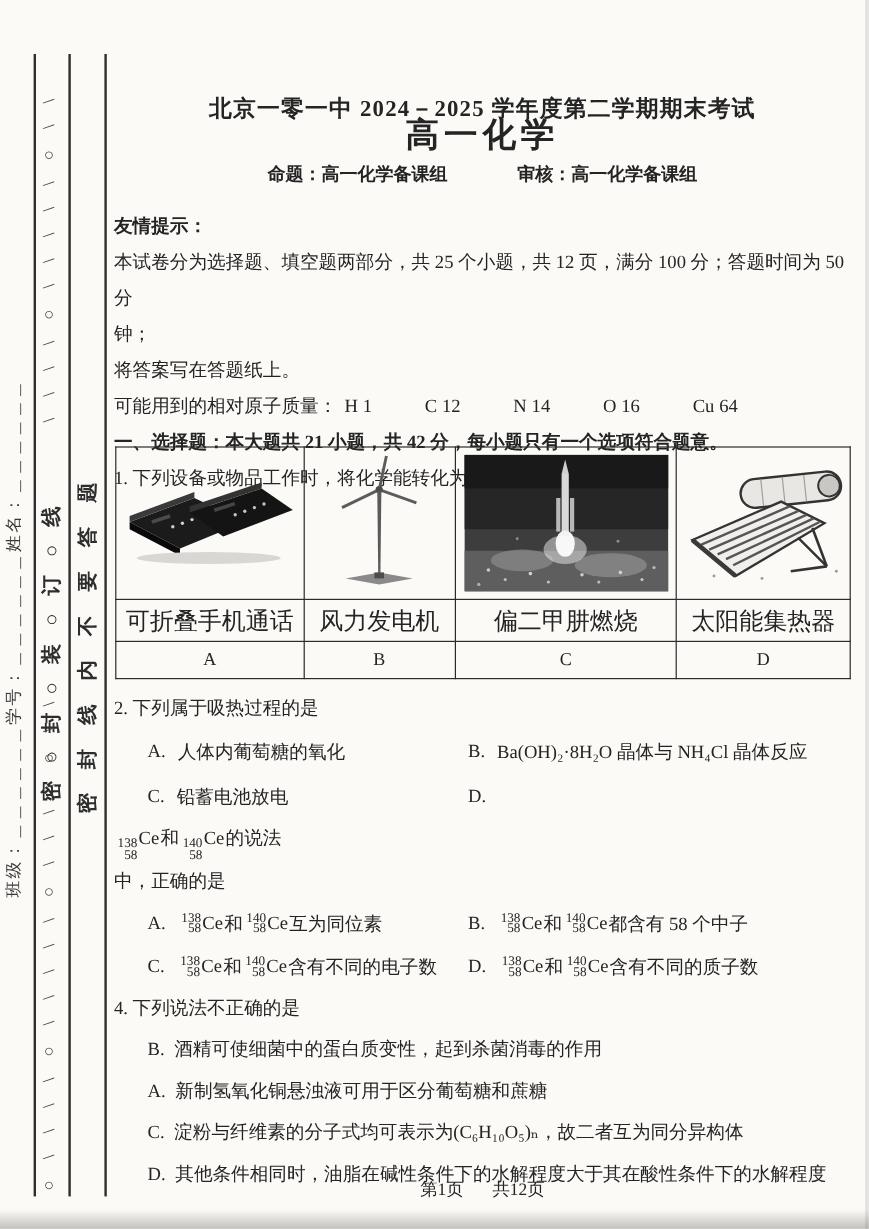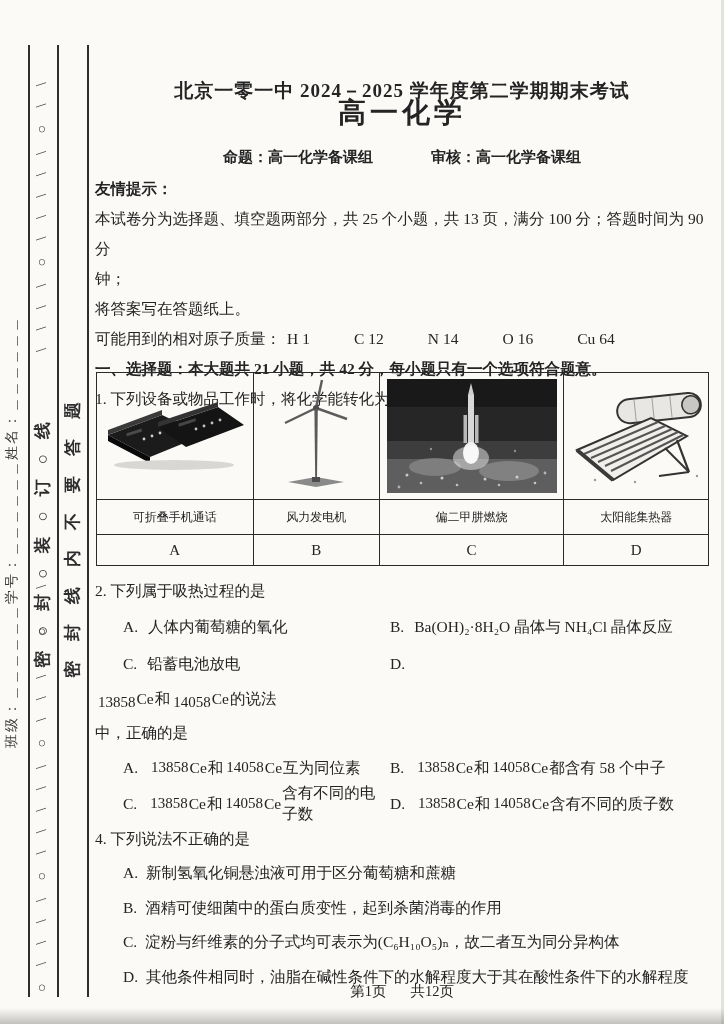--- a/index.html
+++ b/index.html
@@ -21,47 +21,47 @@
     white-space:nowrap;color:#333;
   }
   .pattern{font-size:14px;letter-spacing:7px;color:#444;}
   .binding-chars{font-size:17px;letter-spacing:15px;font-weight:bold;color:#2d2d2d;}
   .seal-warning{font-size:17px;letter-spacing:20px;font-weight:bold;color:#2d2d2d;}
   .fields{font-size:14px;letter-spacing:2px;color:#3a3a3a;}
   
   .main{position:absolute;left:95px;top:0;width:614px;}
   .title1{position:absolute;top:78px;width:100%;text-align:center;font-size:19px;font-weight:bold;letter-spacing:1px;}
   .title2{position:absolute;top:94px;width:100%;text-align:center;font-size:28px;font-weight:bold;letter-spacing:4px;}
-  .meta{position:absolute;top:148px;width:100%;display:flex;justify-content:center;gap:58px;font-size:15px;font-weight:bold;}
+  .meta{position:absolute;top:136px;width:100%;display:flex;justify-content:center;gap:58px;font-size:15px;font-weight:bold;}
   .preamble{position:absolute;top:174px;width:100%;font-size:15.5px;line-height:30px;}
   .preamble .bold{font-weight:bold;}
   .masses{display:flex;gap:6px;align-items:flex-end;}
   .masses .pair{margin-right:34px;}
   .masses .pair span{margin-right:4px;}
   
   .qtable{position:absolute;top:372px;left:1px;border-collapse:collapse;table-layout:fixed;}
   .qtable td{border:1.6px solid #2b2b2b;text-align:center;vertical-align:middle;padding:0;}
   .qtable .img-row td{height:126px;}
-  .qtable .cap-row td{height:34px;font-size:12px;}
+  .qtable .cap-row td{height:34px;font-size:20px;}
   .qtable .let-row td{height:30px;font-size:15px;}
   .c1{width:158px;} .c2{width:132px;} .c3{width:186px;} .c4{width:144px;}
   .img-wrap{display:flex;align-items:center;justify-content:center;height:100%;}
   
   .qblock{position:absolute;top:574px;width:100%;font-size:15.5px;}
   .stem{line-height:34px;}
   .optrow{display:flex;align-items:center;padding-left:28px;}
   .optrow.h38{height:38px;} .optrow.h36{height:36px;}
   .col1{width:267px;display:flex;align-items:center;}
   .col2{display:flex;align-items:center;}
   .olabel{margin-right:10px;}
   .optline{line-height:34.5px;padding-left:28px;}
   .optline .olabel{margin-right:8px;}
   
-  .iso-num{display:inline-flex;align-items:flex-end;
-    font-size:15px;line-height:9.5px;vertical-align:-3px;margin:0 1px 0 3px;}
+  .iso-num{display:inline-flex;flex-direction:column;align-items:flex-end;
+    font-size:11px;line-height:9.5px;vertical-align:-3px;margin:0 1px 0 3px;}
   .iso-sym{margin-right:1px;}
   .footer{position:absolute;top:982px;width:100%;display:flex;justify-content:center;gap:24px;font-size:14.5px;}
   
   .shadow-bottom{position:absolute;left:0;right:0;bottom:0;height:16px;
     background:linear-gradient(to bottom,rgba(90,86,82,0),rgba(90,86,82,0.35));}
   .shadow-right{position:absolute;top:0;bottom:0;right:0;width:3px;background:rgba(120,116,112,0.18);}
 </style>
 </head>
 <body>
 
@@ -84,21 +84,21 @@
     <div class="title1">北京一零一中 2024－2025 学年度第二学期期末考试</div>
     <div class="title2">高一化学</div>
 
     <div class="meta">
       <span>命题：高一化学备课组</span>
       <span>审核：高一化学备课组</span>
     </div>
 
     <div class="preamble">
       <div class="bold">友情提示：</div>
-      <div>本试卷分为选择题、填空题两部分，共 25 个小题，共 13 页，满分 100 分；答题时间为 90 分</div>
+      <div>本试卷分为选择题、填空题两部分，共 25 个小题，共 12 页，满分 100 分；答题时间为 50 分</div>
       <div>钟；</div>
       <div>将答案写在答题纸上。</div>
       <div class="masses">
         <span>可能用到的相对原子质量：</span>
         <span class="pair"><span>H</span><span>1</span></span>
         <span class="pair"><span>C</span><span>12</span></span>
         <span class="pair"><span>N</span><span>14</span></span>
         <span class="pair"><span>O</span><span>16</span></span>
         <span class="pair"><span>Cu</span><span>64</span></span>
       </div>
@@ -311,24 +311,24 @@
               <span>140</span>
               <span>58</span>
             </span>
             <span class="iso-sym">Ce</span>
             <span>含有不同的质子数</span>
         </span>
       </div>
 
       <div class="stem">4. 下列说法不正确的是</div>
       <div class="optline">
+        <span class="olabel">B.</span><span>酒精可使细菌中的蛋白质变性，起到杀菌消毒的作用</span>
+      </div>
+      <div class="optline">
         <span class="olabel">A.</span><span>新制氢氧化铜悬浊液可用于区分葡萄糖和蔗糖</span>
-      </div>
-      <div class="optline">
-        <span class="olabel">B.</span><span>酒精可使细菌中的蛋白质变性，起到杀菌消毒的作用</span>
       </div>
       <div class="optline">
         <span class="olabel">C.</span><span>淀粉与纤维素的分子式均可表示为(C₆H₁₀O₅)ₙ，故二者互为同分异构体</span>
       </div>
       <div class="optline">
         <span class="olabel">D.</span><span>其他条件相同时，油脂在碱性条件下的水解程度大于其在酸性条件下的水解程度</span>
       </div>
 
     </div>
 

